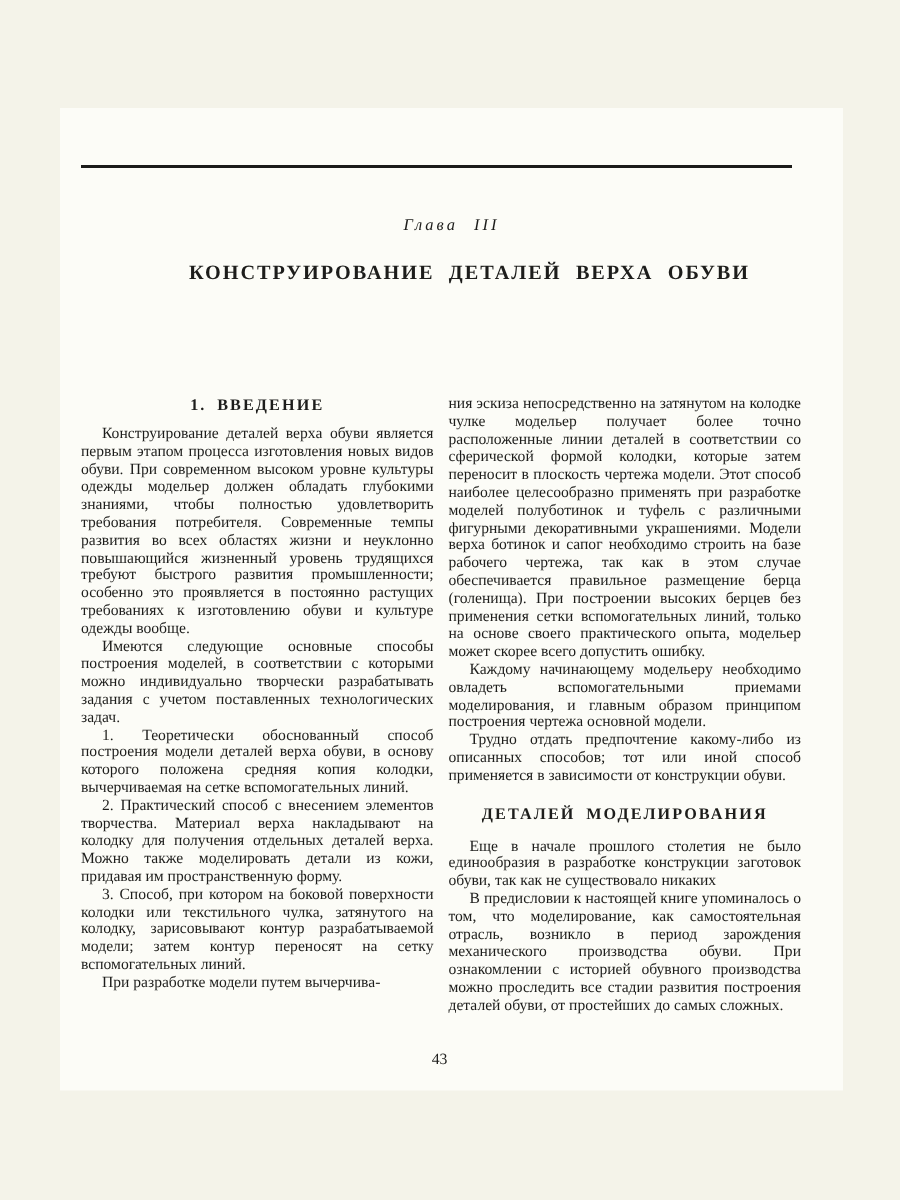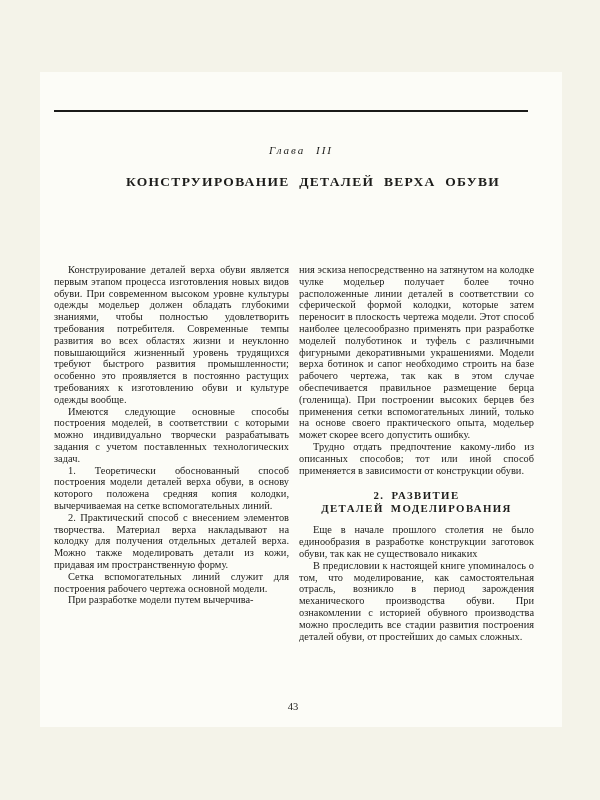--- a/index.html
+++ b/index.html
@@ -87,34 +87,35 @@
 
     <div class="rule"></div>
 
     <div class="chapter">Глава III</div>
 
     <div class="title">КОНСТРУИРОВАНИЕ ДЕТАЛЕЙ ВЕРХА ОБУВИ</div>
 
     <div class="columns">
 
       <div class="col">
+        <div class="sec-heading sec1-heading">1. ВВЕДЕНИЕ</div>
         <p>Конструирование деталей верха обуви является первым этапом процесса изготовления новых видов обуви. При современном высоком уровне культуры одежды модельер должен обладать глубокими знаниями, чтобы полностью удовлетворить требования потребителя. Современные темпы развития во всех областях жизни и неуклонно повышающийся жизненный уровень трудящихся требуют быстрого развития промышленности; особенно это проявляется в постоянно растущих требованиях к изготовлению обуви и культуре одежды вообще.</p>
         <p>Имеются следующие основные способы построения моделей, в соответствии с которыми можно индивидуально творчески разрабатывать задания с учетом поставленных технологических задач.</p>
         <p>1. Теоретически обоснованный способ построения модели деталей верха обуви, в основу которого положена средняя копия колодки, вычерчиваемая на сетке вспомогательных линий.</p>
         <p>2. Практический способ с внесением элементов творчества. Материал верха накладывают на колодку для получения отдельных деталей верха. Можно также моделировать детали из кожи, придавая им пространственную форму.</p>
-        <p>Сетка вспомогательных линий служит для построения рабочего чертежа основной модели.</p>
+        <p>3. Способ, при котором на боковой поверхности колодки или текстильного чулка, затянутого на колодку, зарисовывают контур разрабатываемой модели; затем контур переносят на сетку вспомогательных линий.</p>
         <p>При разработке модели путем вычерчива-</p>
       </div>
 
       <div class="col">
         <p class="no-indent">ния эскиза непосредственно на затянутом на колодке чулке модельер получает более точно расположенные линии деталей в соответствии со сферической формой колодки, которые затем переносит в плоскость чертежа модели. Этот способ наиболее целесообразно применять при разработке моделей полуботинок и туфель с различными фигурными декоративными украшениями. Модели верха ботинок и сапог необходимо строить на базе рабочего чертежа, так как в этом случае обеспечивается правильное размещение берца (голенища). При построении высоких берцев без применения сетки вспомогательных линий, только на основе своего практического опыта, модельер может скорее всего допустить ошибку.</p>
+        <p>Каждому начинающему модельеру необходимо овладеть вспомогательными приемами моделирования, и главным образом принципом построения чертежа основной модели.</p>
         <p>Трудно отдать предпочтение какому-либо из описанных способов; тот или иной способ применяется в зависимости от конструкции обуви.</p>
 
         <div class="sec-heading sec2-heading">
-          <div>2. РАЗВИТИЕ</div>
           <div>ДЕТАЛЕЙ МОДЕЛИРОВАНИЯ</div>
         </div>
 
         <p>Еще в начале прошлого столетия не было единообразия в разработке конструкции заготовок обуви, так как не существовало никаких</p>
         <p>В предисловии к настоящей книге упоминалось о том, что моделирование, как самостоятельная отрасль, возникло в период зарождения механического производства обуви. При ознакомлении с историей обувного производства можно проследить все стадии развития построения деталей обуви, от простейших до самых сложных.</p>
       </div>
 
     </div>
 
     <div class="pagenum">43</div>

